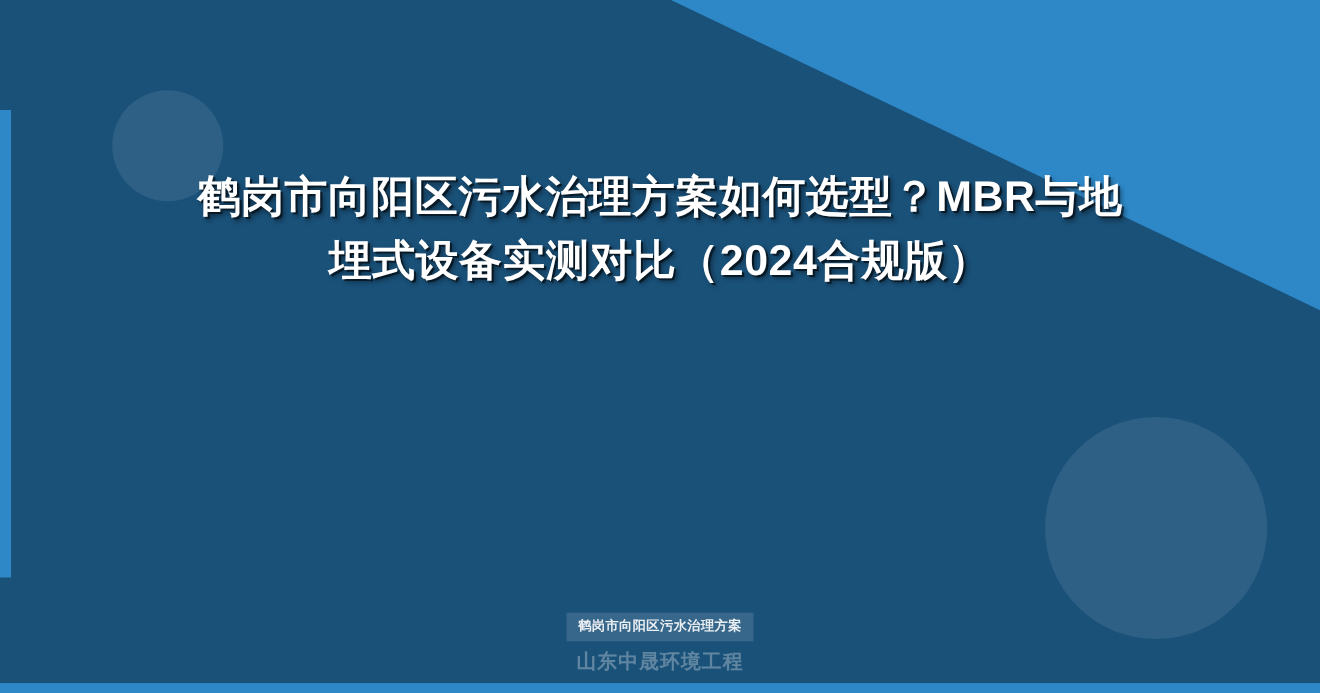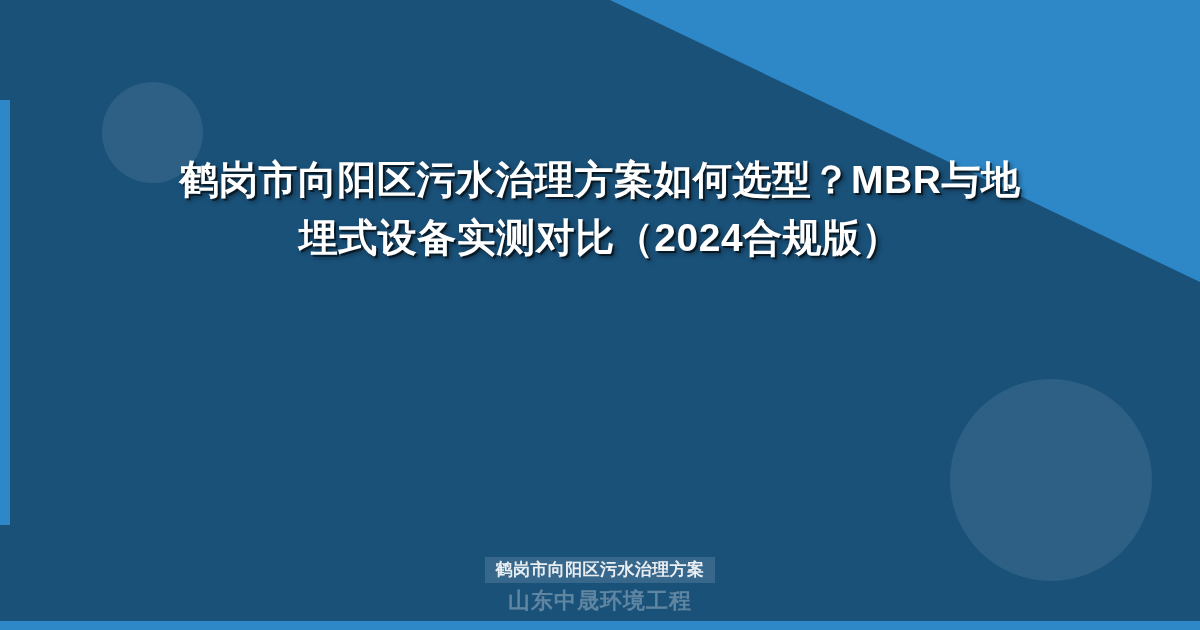--- a/index.html
+++ b/index.html
@@ -118,30 +118,30 @@
     flex-direction: column;
     align-items: center;
     gap: 3px;
   }
 
   .footer-tag {
     display: inline-block;
     padding: 3px 11px 4px 11px;
     background: rgba(255, 255, 255, 0.13);
     color: #e9eef3;
-    font-size: 17px;
+    font-size: 12px;
     font-weight: bold;
     line-height: 19px;
     letter-spacing: 0.4px;
     white-space: nowrap;
   }
 
   .footer-brand {
     color: rgba(255, 255, 255, 0.30);
-    font-size: 22px;
+    font-size: 18px;
     font-weight: bold;
     line-height: 30px;
     letter-spacing: 1px;
     white-space: nowrap;
   }
 </style>
 </head>
 <body>
 
 <div id="poster">

